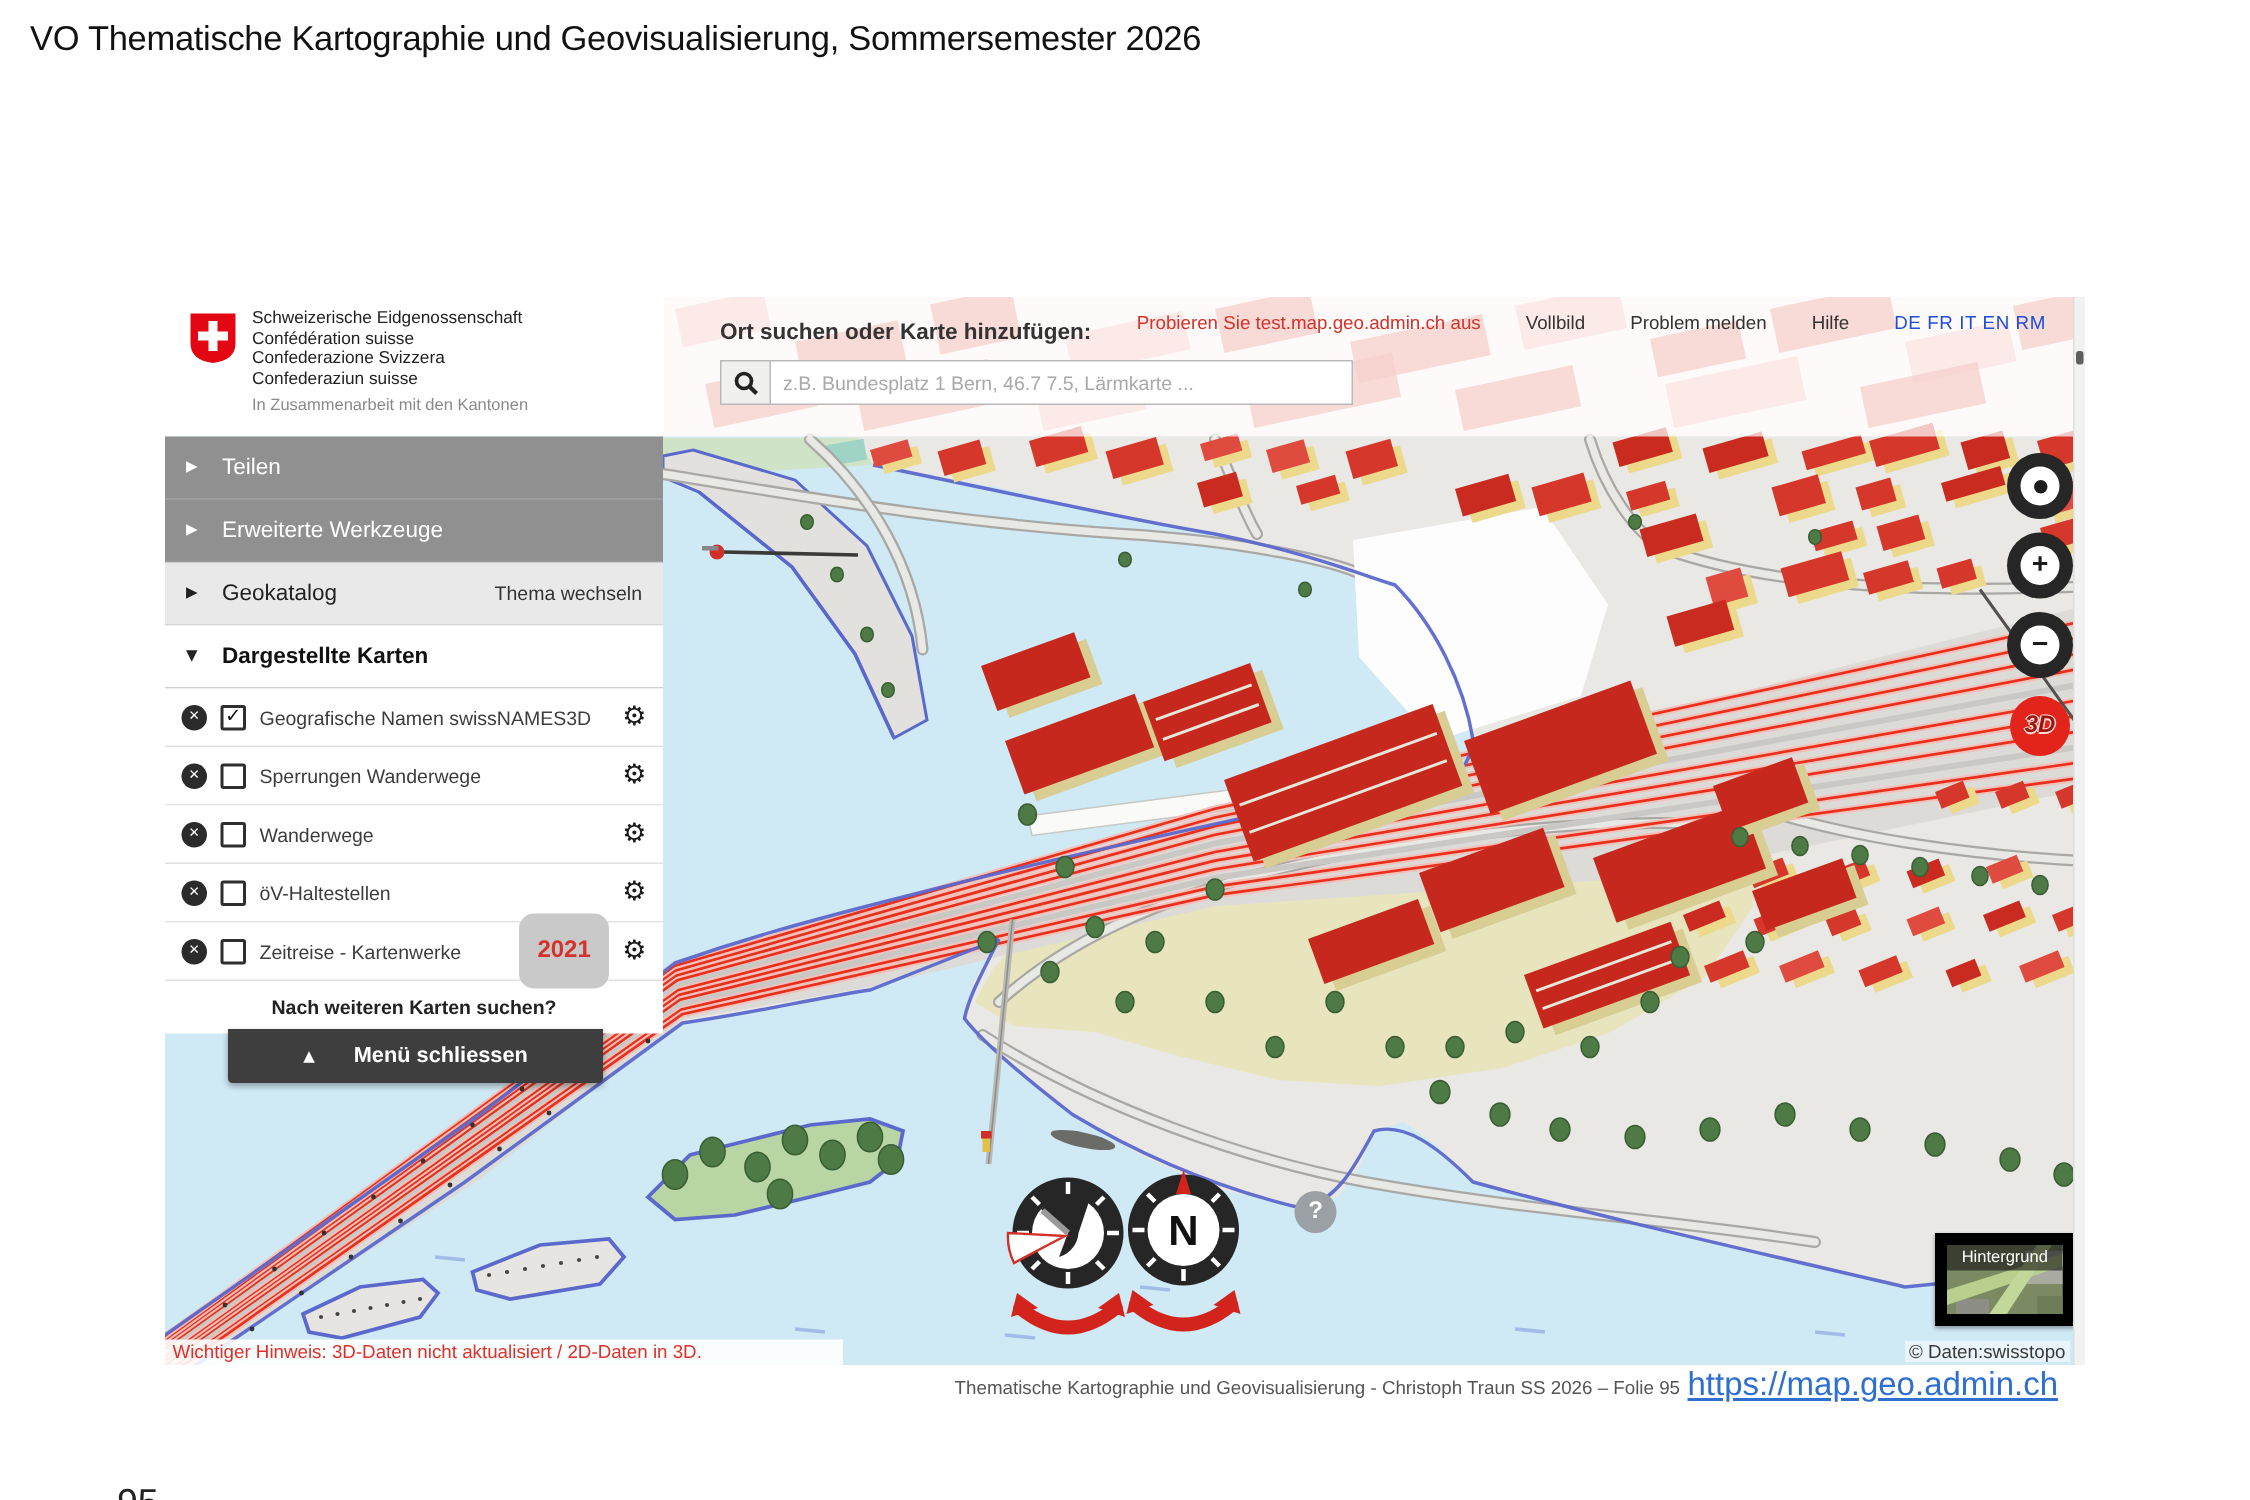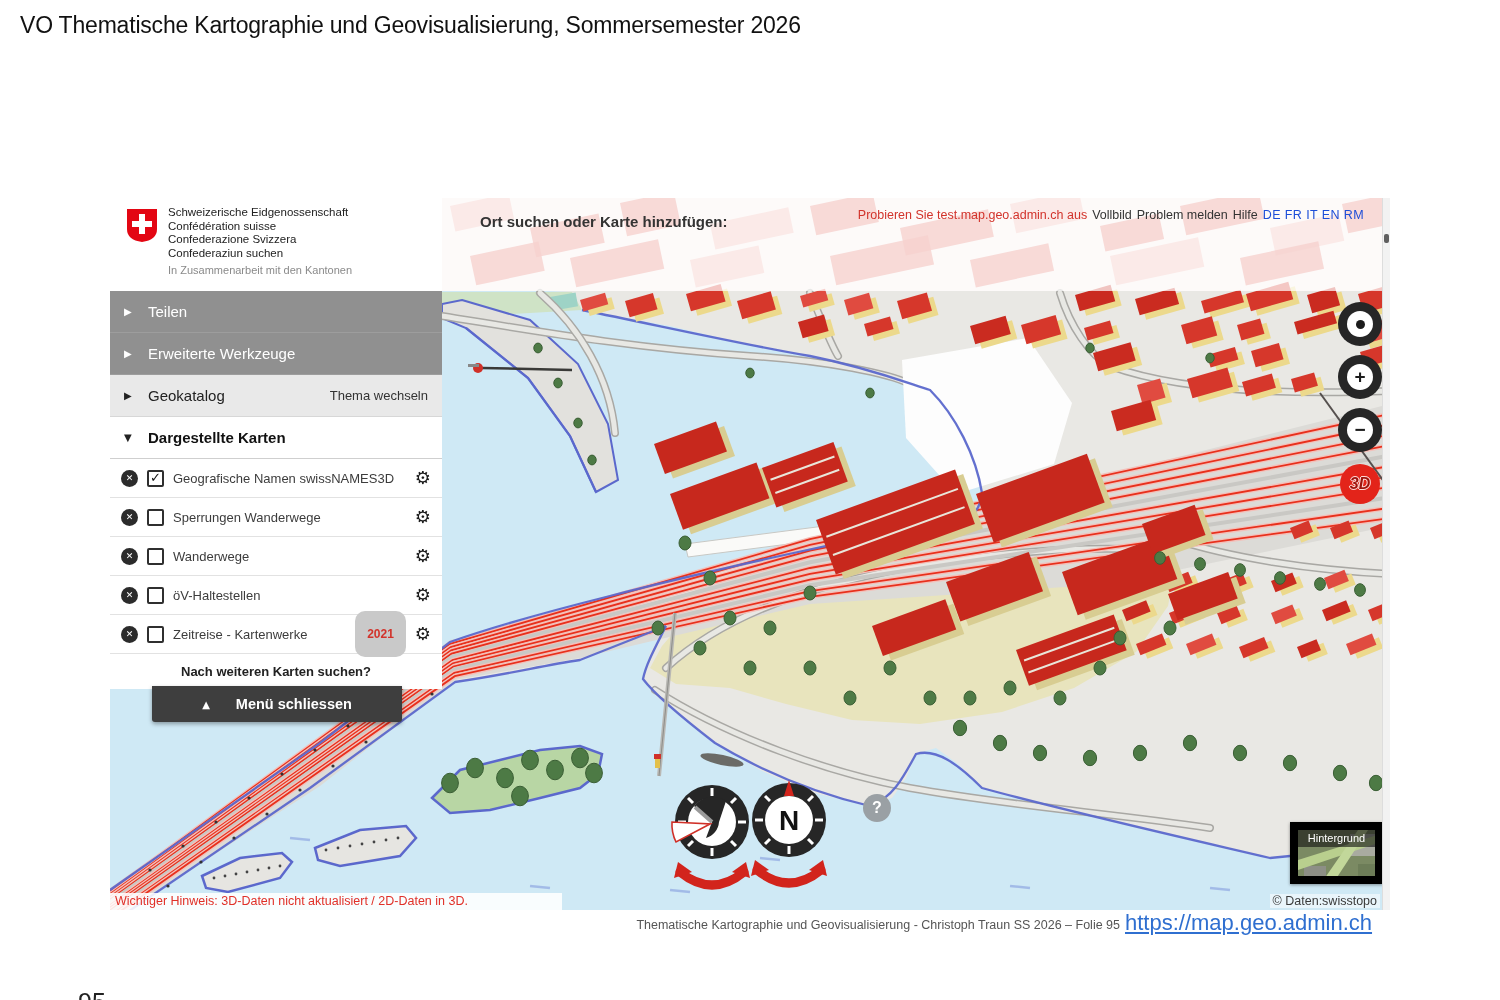--- a/index.html
+++ b/index.html
@@ -19,39 +19,39 @@
   .logo-block{width:332px;height:93px;background:#fff;position:relative;flex:none;}
   .logo-shield{position:absolute;left:14px;top:9px;}
   .logo-lines{position:absolute;left:58px;top:8px;font-size:11.5px;line-height:13.5px;color:#222;}
   .logo-subline{position:absolute;left:58px;top:66px;font-size:11px;color:#8a8a8a;}
   .topbar-right{flex:1;position:relative;background:rgba(255,255,255,0.72);}
   .search-label{position:absolute;left:38px;top:15px;font-size:15px;font-weight:bold;color:#333;}
   .search-row{position:absolute;left:38px;top:42px;display:flex;}
   .search-btn{width:34px;height:30px;background:#f0f0ef;border:1px solid #b9b9b9;display:flex;align-items:center;justify-content:center;box-sizing:border-box;cursor:pointer;}
   .search-input{width:388px;height:30px;border:1px solid #b9b9b9;border-left:none;box-sizing:border-box;padding:0 8px;font-size:13px;color:#333;font-family:"Liberation Sans",sans-serif;background:#fff;}
   .search-input::placeholder{color:#a9a9a9;}
-  .header-links{position:absolute;right:26px;top:10px;display:flex;gap:5px;font-size:12.5px;white-space:nowrap;align-items:center;}
+  .header-links{position:absolute;right:26px;top:10px;display:flex;gap:30px;font-size:12.5px;white-space:nowrap;align-items:center;}
   .hl{color:#333;cursor:pointer;}
   .hl.red{color:#d2332b;}
   .hl.langs{color:#1d4ed8;letter-spacing:0.4px;}
 
   
   .sidebar{position:absolute;left:0;top:93px;width:332px;z-index:20;}
   .menu-item{height:42px;display:flex;align-items:center;padding:0 14px;box-sizing:border-box;font-size:15px;cursor:pointer;}
   .menu-item .arr{width:24px;font-size:10px;flex:none;}
   .mi-gray{background:#909090;color:#fff;border-bottom:1px solid #9d9d9d;}
   .mi-light{background:#e9e9e9;color:#222;border-bottom:1px solid #d7d7d7;}
   .mi-white{background:#fff;color:#111;font-weight:bold;border-bottom:1px solid #cfcfcf;}
   .mi-right{margin-left:auto;font-weight:normal;font-size:13px;color:#333;cursor:pointer;}
   .layer-row{height:38px;background:#fff;border-bottom:1px solid #e2e2e2;display:flex;align-items:center;padding:0 11px;gap:9px;font-size:13px;color:#3c3c3c;}
   .del-ic{width:17px;height:17px;border-radius:50%;background:#2b2b2b;color:#fff;font-size:9px;display:flex;align-items:center;justify-content:center;flex:none;cursor:pointer;font-weight:bold;}
   .cb{width:13px;height:13px;border:2px solid #2f2f2f;border-radius:2px;flex:none;font-size:13px;line-height:11px;text-align:center;color:#111;font-weight:bold;cursor:pointer;background:#fff;}
   .spacer{flex:1;}
   .gear{font-size:18px;color:#1a1a1a;cursor:pointer;flex:none;line-height:18px;}
-  .badge{background:#c9c9c9;color:#d2332b;font-weight:bold;font-size:12px;padding:16px 12px;border-radius:10px;flex:none;}
+  .badge{background:#c9c9c9;color:#d2332b;font-weight:bold;font-size:16px;padding:16px 12px;border-radius:10px;flex:none;}
   .more-maps{height:35px;background:#fff;display:flex;align-items:center;justify-content:center;font-size:13px;font-weight:bold;color:#222;cursor:pointer;}
   .menu-close{position:absolute;left:42px;top:488px;width:250px;height:36px;background:#3e3e3e;color:#fff;display:flex;align-items:center;justify-content:center;gap:26px;font-weight:bold;font-size:14.5px;z-index:20;cursor:pointer;border-radius:0 0 3px 3px;box-shadow:0 2px 4px rgba(0,0,0,0.35);}
   .menu-close .arr{font-size:10px;}
 
   
   .ctl{position:absolute;width:44px;height:44px;border-radius:50%;background:#262626;display:flex;align-items:center;justify-content:center;z-index:15;cursor:pointer;}
   .ctl .inner{width:26px;height:26px;border-radius:50%;background:#fff;display:flex;align-items:center;justify-content:center;font-weight:bold;font-size:19px;color:#1c1c1c;line-height:24px;}
   .ctl .dot{width:9px;height:9px;border-radius:50%;background:#1c1c1c;}
   .ctl3d{position:absolute;width:40px;height:40px;border-radius:50%;background:#e3241a;display:flex;align-items:center;justify-content:center;z-index:15;cursor:pointer;font-weight:bold;font-size:16px;color:#9d120c;text-shadow:-1px 0 #ffd9d6,1px 0 #ffd9d6,0 -1px #ffd9d6,0 1px #ffd9d6;font-style:italic;}
   .help-ctl{position:absolute;width:28px;height:28px;border-radius:50%;background:#9aa0a4;color:#fff;font-weight:bold;font-size:16px;display:flex;align-items:center;justify-content:center;z-index:15;cursor:pointer;}
@@ -376,26 +376,35 @@
     <div class="logo-block">
       <svg class="logo-shield" width="36" height="36" viewBox="0 0 36 36">
         <path d="M3 2 h30 v20 q0 11 -15 13 q-15 -2 -15 -13 z" fill="#e30613"></path>
         <rect x="15" y="7" width="6" height="20" fill="#fff"></rect>
         <rect x="8" y="14" width="20" height="6" fill="#fff"></rect>
       </svg>
       <div class="logo-lines">
         <div>Schweizerische Eidgenossenschaft</div>
         <div>Confédération suisse</div>
         <div>Confederazione Svizzera</div>
-        <div>Confederaziun suchen</div>
+        <div>Confederaziun suisse</div>
       </div>
       <div class="logo-subline">In Zusammenarbeit mit den Kantonen</div>
     </div>
     <div class="topbar-right">
       <div class="search-label">Ort suchen oder Karte hinzufügen:</div>
+      <div class="search-row">
+        <div class="search-btn">
+          <svg width="17" height="17" viewBox="0 0 17 17">
+            <circle cx="7" cy="7" r="5" fill="none" stroke="#222" stroke-width="2.4"></circle>
+            <line x1="10.6" y1="10.6" x2="15.4" y2="15.4" stroke="#222" stroke-width="2.8"></line>
+          </svg>
+        </div>
+        <input class="search-input" type="text" placeholder="z.B. Bundesplatz 1 Bern, 46.7 7.5, Lärmkarte ..." style="">
+      </div>
       <div class="header-links">
         <span class="hl red">Probieren Sie test.map.geo.admin.ch aus</span>
         <span class="hl">Vollbild</span>
         <span class="hl">Problem melden</span>
         <span class="hl">Hilfe</span>
         <span class="hl langs">DE FR IT EN RM</span>
       </div>
     </div>
   </div>
 

